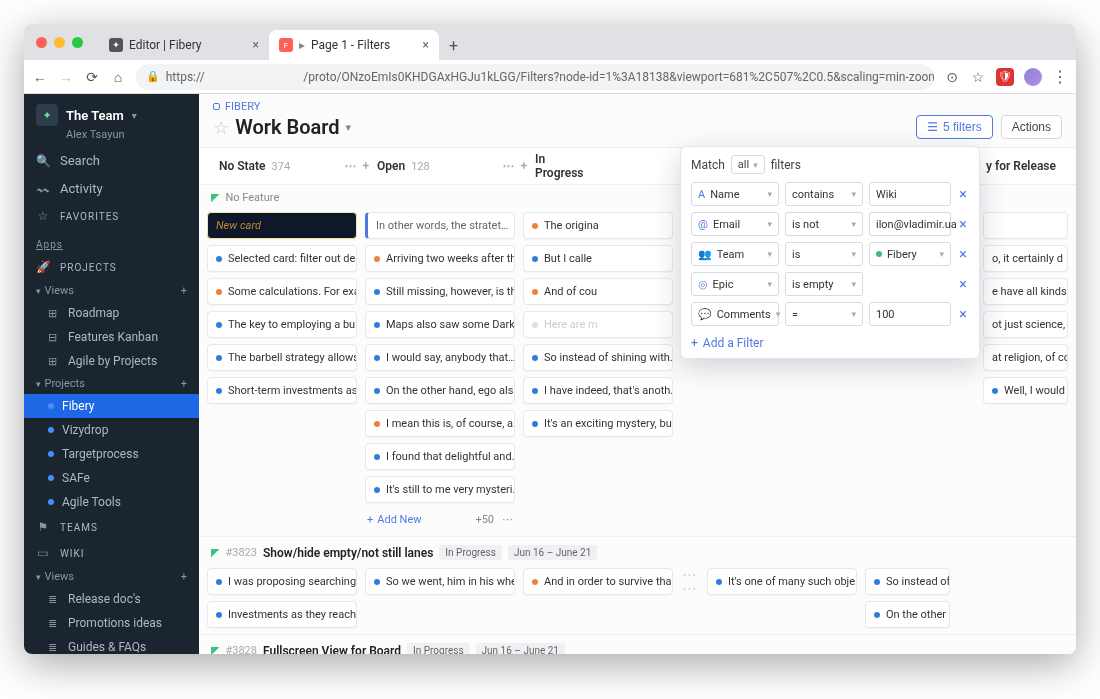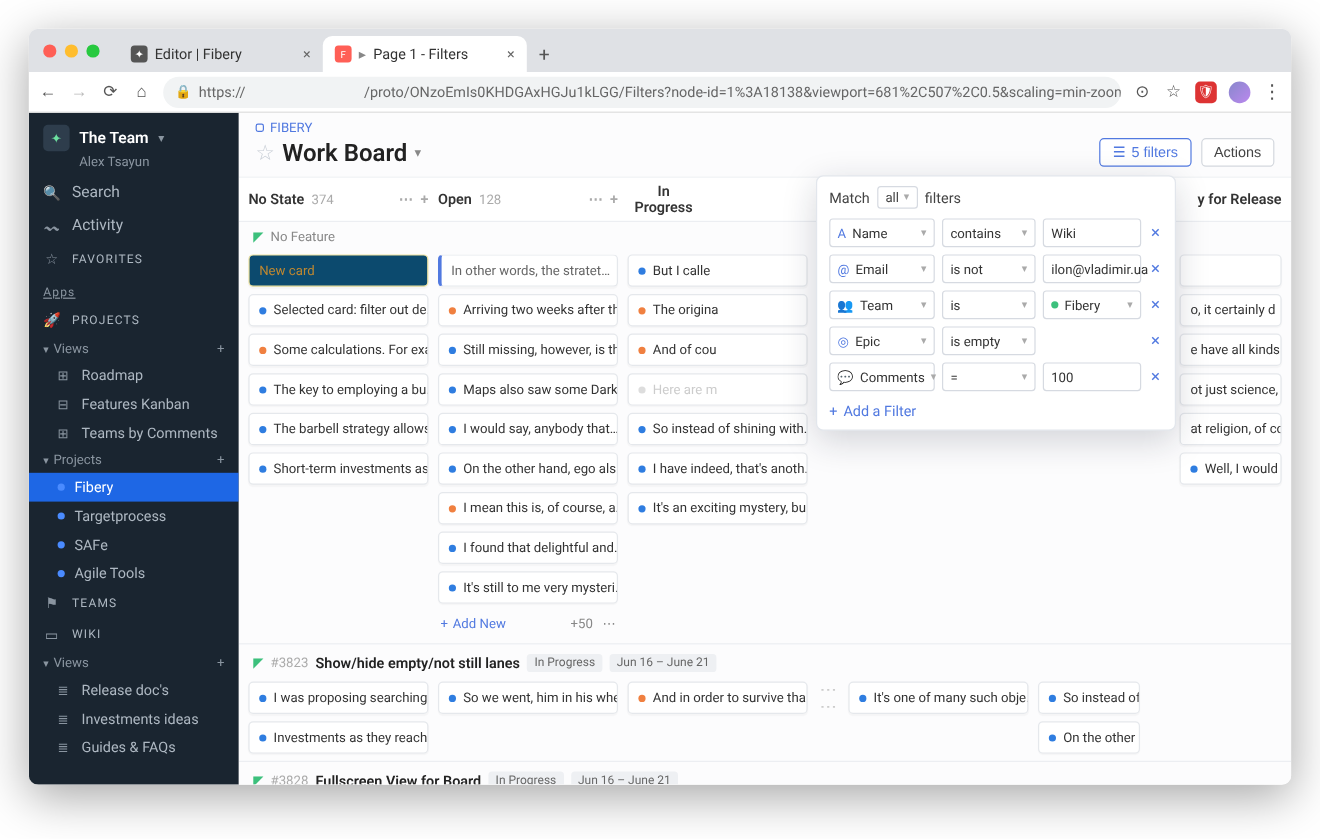--- a/index.html
+++ b/index.html
@@ -65,36 +65,36 @@
   .title-row .left{ display:flex; align-items:center; gap:6px;}
   .title-row .star{ color:#c6ccd4; font-size:18px;}
   .title-row h1{ font-size:20px; font-weight:600; color:#222;}
   .title-row .dd{ color:#888; font-size:11px;}
   .title-row .right{ display:flex; gap:8px;}
   .btn-outline { border:1px solid #5179e0; color:#5179e0; background:#fff; border-radius:4px; padding:4px 10px; font-size:12px; display:flex; align-items:center; gap:5px;}
   .btn-plain   { border:1px solid #d4d8de; color:#444; background:#fff; border-radius:4px; padding:4px 10px; font-size:12px;}
 
   
   .board { flex:1; overflow:hidden; position:relative;}
-  .col-headers{ display:flex; padding: 4px 8px; gap:8px; border-top:1px solid #eceef2; border-bottom:1px solid #eceef2; background:#fff;text-align:center;}
+  .col-headers{ display:flex; padding: 4px 20px; gap:8px; border-top:1px solid #eceef2; border-bottom:1px solid #eceef2; background:#fff;}
   .col-head{ width:150px; display:flex; align-items:center; gap:6px; font-size:12px; color:#333; font-weight:600;}
   .col-head .cnt{ color:#aaa; font-weight:400; font-size:11px;}
   .col-head .acts{ margin-left:auto; display:flex; gap:6px; color:#aaa;}
   .lane-hdr{ padding:6px 12px; font-size:11px; color:#888; display:flex; align-items:center; gap:6px;}
   .lane-hdr .flag{ color:#3cc07c;}
   .lane-hdr .id{ color:#aaa;}
   .lane-hdr strong{ color:#222; font-weight:600; font-size:12px;}
   .chip{ background:#eef0f3; border-radius:3px; padding:2px 6px; font-size:10px; color:#666;}
 
   .cards-row{ display:flex; gap:8px; padding: 2px 8px;}
   .col{ width:150px; display:flex; flex-direction:column; gap:6px;}
   .card{ background:#fff; border:1px solid #e5e8ec; border-radius:4px; padding:6px 8px; font-size:11px;
          display:flex; align-items:center; gap:6px; white-space:nowrap; overflow:hidden; text-overflow:ellipsis; color:#333;
          box-shadow: 0 1px 1px rgba(0,0,0,0.03);}
-  .card.new{ background:#0c4a6e; border-color:#f0e4a0; color:#c08830;}
+  .card.new{ background:#0f172a; border-color:#f0e4a0; color:#c08830;font-style:italic;}
   .card.ghost{ color:#ccc;}
   .card.input{ border-left:3px solid #5179e0; color:#666;}
   .dot{ width:6px;height:6px;border-radius:50%; flex-shrink:0;}
   .d-blue{background:#2f7de0;} .d-orange{background:#f08040;} .d-green{background:#3cc07c;}
 
   .add-row{ font-size:11px; color:#5179e0; display:flex; align-items:center; gap:4px; padding:4px 2px;}
   .add-row .more{ margin-left:auto; color:#888;}
 
   
   .popover{ position:absolute; right:96px; top:122px; width:300px; background:#fff; border:1px solid #e2e6ec; border-radius:6px;
@@ -194,33 +194,37 @@
       <div class="sub-item">
           <span class="vico">⊞</span>
           <span>Roadmap</span>
         </div>
       <div class="sub-item">
           <span class="vico">⊟</span>
           <span>Features Kanban</span>
         </div>
       <div class="sub-item">
           <span class="vico">⊞</span>
-          <span>Teams by Comments</span>
+          <span>Agile by Projects</span>
         </div>
 
       <div class="group-hdr">
         <span><span class="caret">▾</span><span>Projects</span></span>
         <span>+</span>
       </div>
       <div class="sub-item sel">
           <span class="bullet b-blue"></span>
           <span>Fibery</span>
         </div>
       <div class="sub-item">
           <span class="bullet b-blue"></span>
+          <span>Vizydrop</span>
+        </div>
+      <div class="sub-item">
+          <span class="bullet b-blue"></span>
           <span>Targetprocess</span>
         </div>
       <div class="sub-item">
           <span class="bullet b-blue"></span>
           <span>SAFe</span>
         </div>
       <div class="sub-item">
           <span class="bullet b-blue"></span>
           <span>Agile Tools</span>
         </div>
@@ -237,21 +241,21 @@
       <div class="group-hdr">
         <span><span class="caret">▾</span><span>Views</span></span>
         <span>+</span>
       </div>
       <div class="sub-item">
           <span class="vico">≣</span>
           <span>Release doc's</span>
         </div>
       <div class="sub-item">
           <span class="vico">≣</span>
-          <span>Investments ideas</span>
+          <span>Promotions ideas</span>
         </div>
       <div class="sub-item">
           <span class="vico">≣</span>
           <span>Guides &amp; FAQs</span>
         </div>
 
     </div>
 
     <div class="main">
       <div class="crumb">
@@ -371,26 +375,26 @@
               </div>
             <div class="add-row">
               <span>+</span>
               <span>Add New</span>
               <span class="more">+50</span>
               <span style="color:#888;margin-left:4px">⋯</span>
             </div>
           </div>
           <div class="col">
             <div class="card">
-                <span class="dot d-blue"></span>
-                <span>But I calle</span>
-              </div>
-            <div class="card">
                 <span class="dot d-orange"></span>
                 <span>The origina</span>
+              </div>
+            <div class="card">
+                <span class="dot d-blue"></span>
+                <span>But I calle</span>
               </div>
             <div class="card">
                 <span class="dot d-orange"></span>
                 <span>And of cou</span>
               </div>
             <div class="card ghost">
                 <span class="dot" style="background:#ddd"></span>
                 <span>Here are m</span>
               </div>
             <div class="card">

